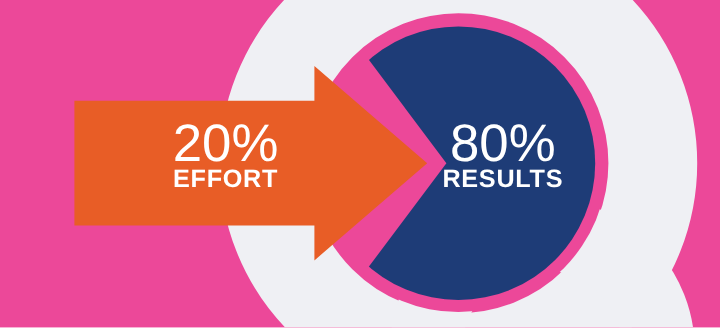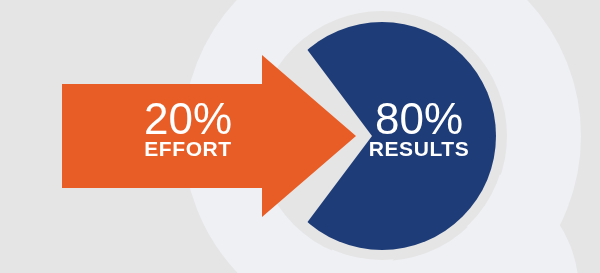--- a/index.html
+++ b/index.html
@@ -8,21 +8,21 @@
     padding: 0;
     background: #ffffff;
   }
   body {
     font-family: "Liberation Sans", sans-serif;
   }
   #infographic-root {
     position: relative;
     width: 600px;
     height: 273px;
-    background: #e5e5e5;
+    background: #ec4899;
     overflow: hidden;
   }
   #pareto-svg {
     display: block;
     width: 600px;
     height: 273px;
   }
   .pct-text {
     font-family: "Liberation Sans", sans-serif;
     font-weight: 400;

